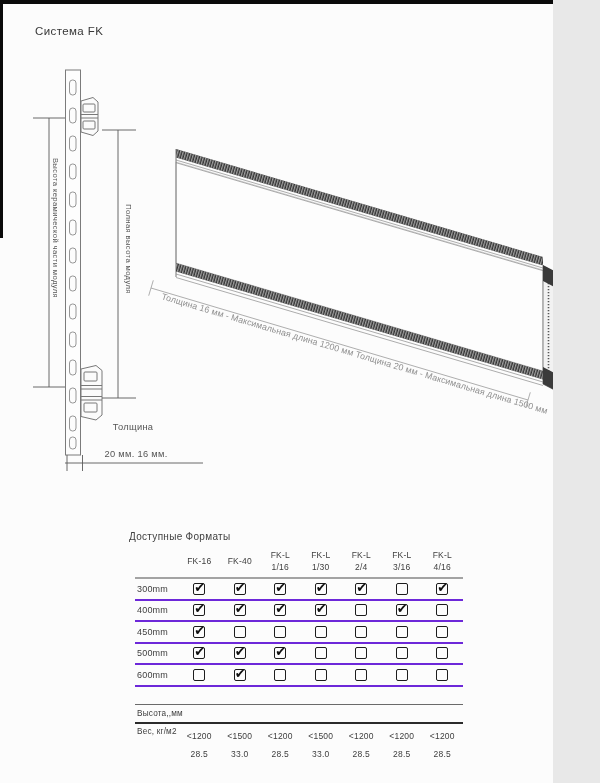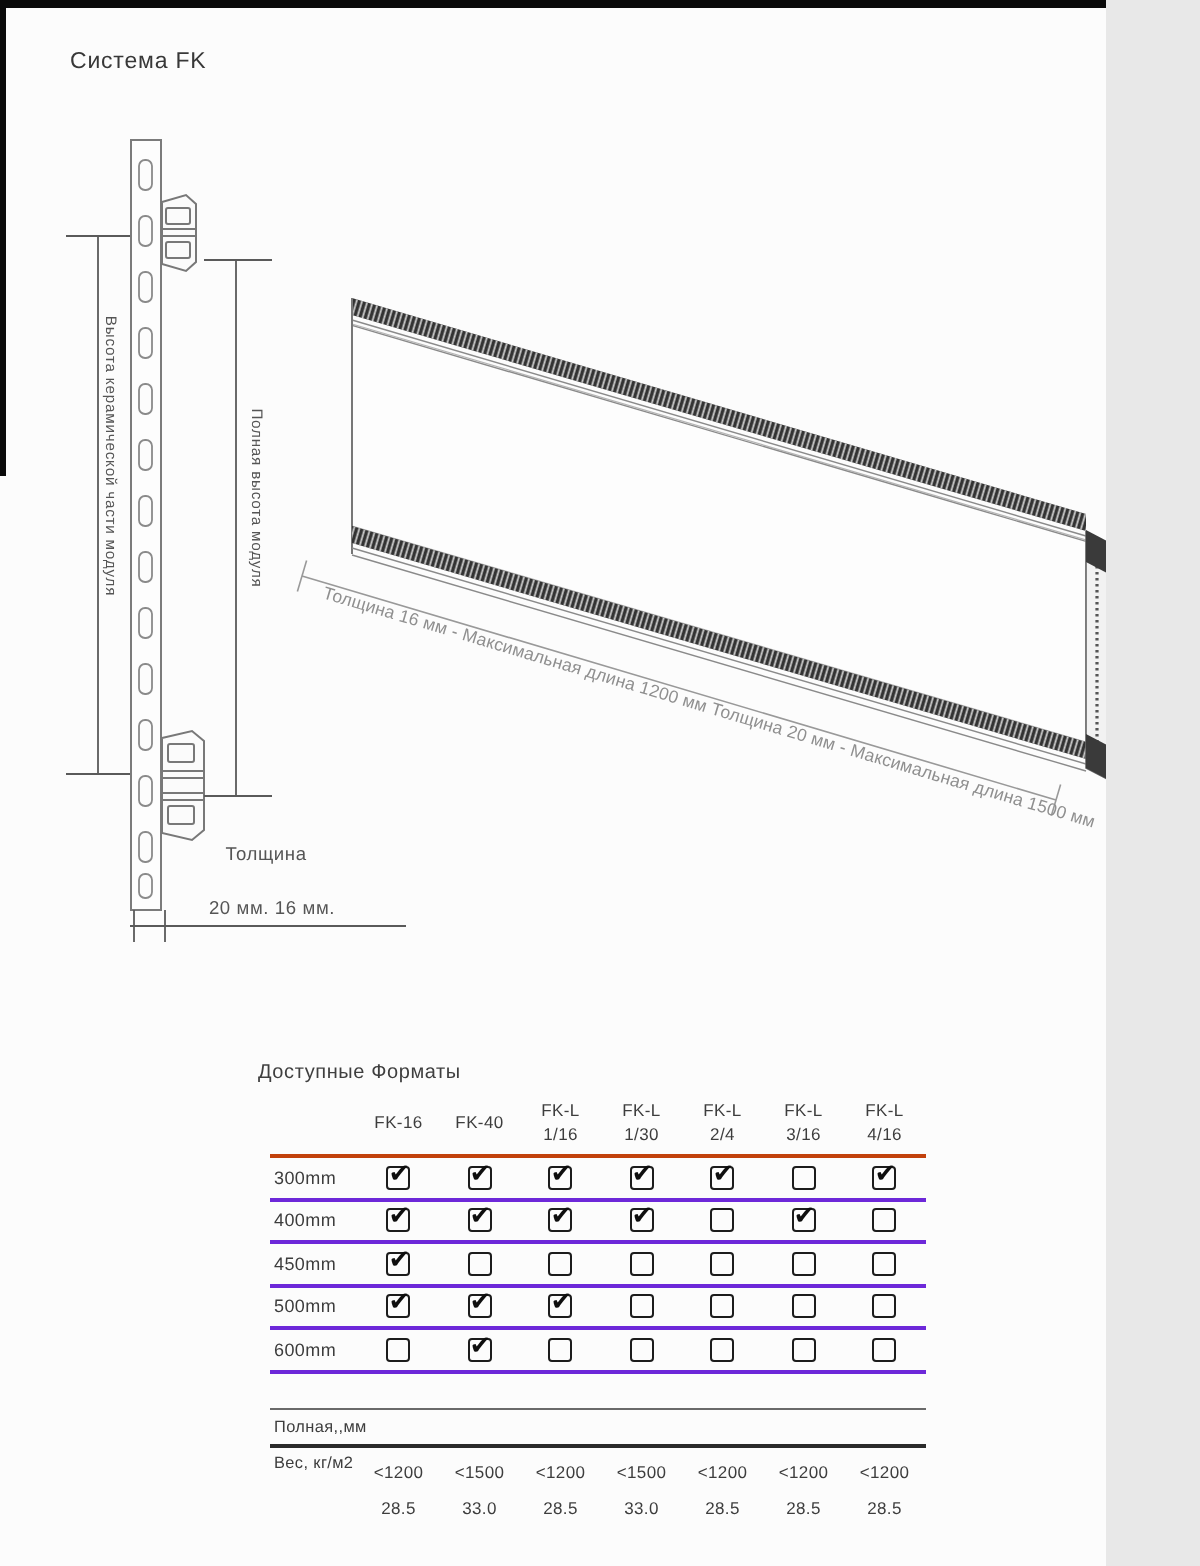--- a/index.html
+++ b/index.html
@@ -6,21 +6,21 @@
   .page{position:relative;width:553px;height:783px;background:#fcfcfc;overflow:hidden;
         font-family:"Liberation Sans",sans-serif;color:#3d3d3d;}
   .edge-top{position:absolute;left:0;top:0;width:600px;height:4px;background:#0a0a0a;}
   .edge-left{position:absolute;left:0;top:0;width:3px;height:238px;background:#0a0a0a;}
   .page-title{position:absolute;left:35px;top:25px;font-size:11.5px;letter-spacing:.4px;color:#383838;}
   svg{position:absolute;left:0;top:0;}
   svg text{font-family:"Liberation Sans",sans-serif;}
   .formats-title{position:absolute;left:86px;top:531px;font-size:10px;letter-spacing:.3px;color:#3f3f3f;margin-left:43px;}
   .ftable{position:absolute;left:135px;top:549px;width:328px;}
   .frow{display:grid;grid-template-columns:44px repeat(7,40.5px);align-items:center;}
-  .frow.header{height:28px;border-bottom:2px solid #c2410c;}
+  .frow.header{height:28px;border-bottom:2px solid #a3a3a3;}
   .frow.body{height:19.5px;border-bottom:2px solid #6d28d9;}
   .frow.lrow{height:17px;border-bottom:1px solid #6a6a6a;}
   .frow.wrow{height:17px;border-bottom:2.5px solid #2b2b2b;}
   .cell{overflow:visible;}
   .cell.label{font-size:9px;padding-left:2px;color:#3d3d3d;letter-spacing:.2px;}
   .cell.label.small{font-size:8.2px;}
   .cell.col{display:flex;flex-direction:column;justify-content:flex-end;align-items:center;
             font-size:8.5px;line-height:1.3;padding-bottom:3px;letter-spacing:.2px;color:#3d3d3d;}
   .cell.cbc{display:flex;justify-content:center;align-items:center;}
   .cell.val{text-align:center;font-size:8.5px;letter-spacing:.2px;color:#3d3d3d;margin-top:44px;}
@@ -289,21 +289,21 @@
         </div>
       <div class="cell cbc">
           <span class="cb"></span>
         </div>
       <div class="cell cbc">
           <span class="cb"></span>
         </div>
     </div>
 
     <div class="frow lrow">
-      <div class="cell label small">Полная,,мм</div>
+      <div class="cell label small">Высота,,мм</div>
       <div class="cell val">&lt;1200</div>
       <div class="cell val">&lt;1500</div>
       <div class="cell val">&lt;1200</div>
       <div class="cell val">&lt;1500</div>
       <div class="cell val">&lt;1200</div>
       <div class="cell val">&lt;1200</div>
       <div class="cell val">&lt;1200</div>
     </div>
 
     <div class="frow wrow">

